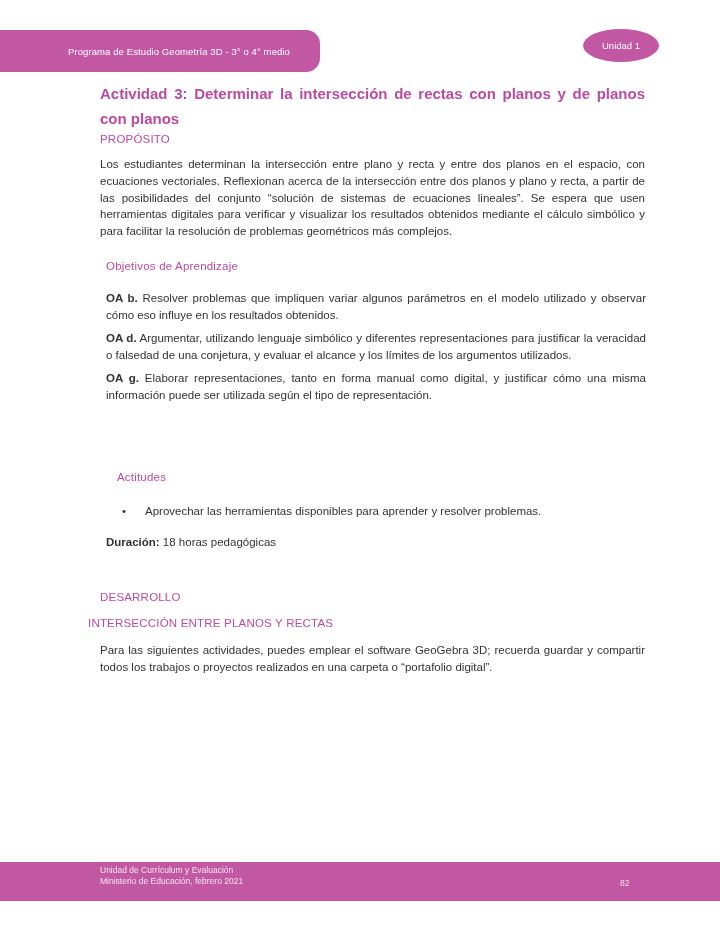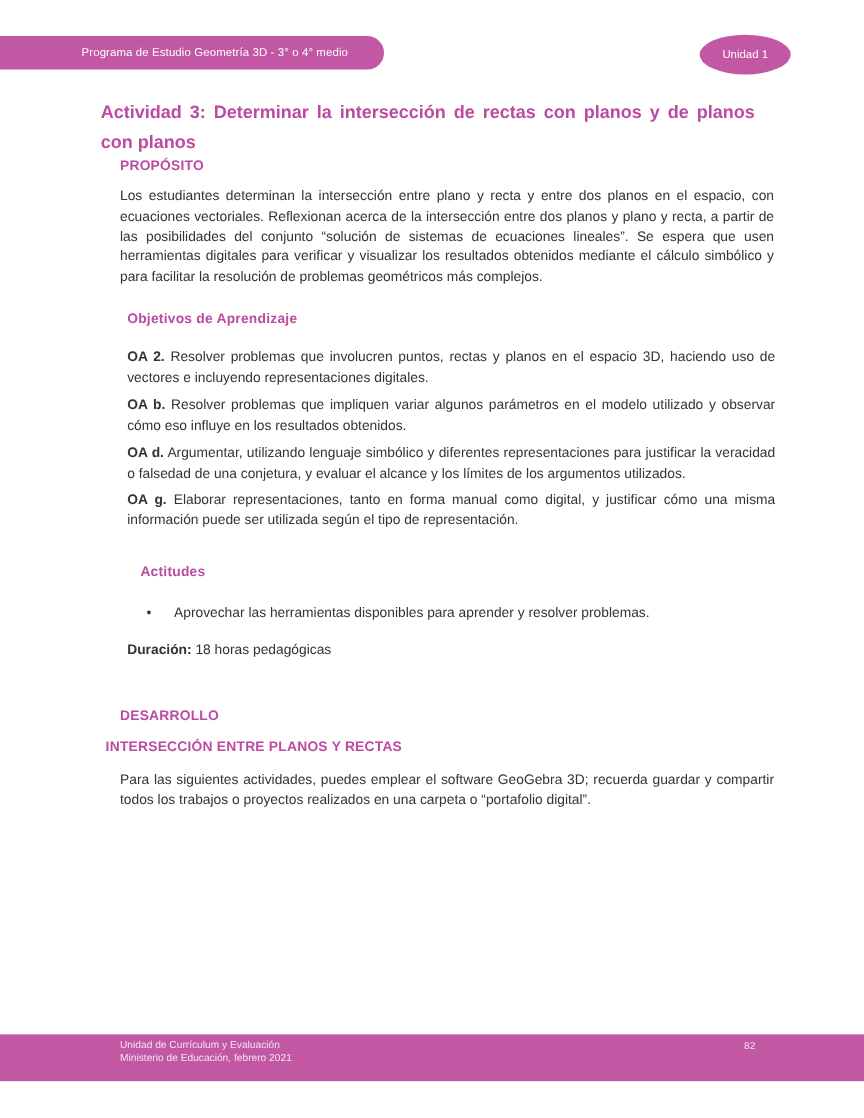--- a/index.html
+++ b/index.html
@@ -14,21 +14,21 @@
     height: 932px;
     background: #ffffff;
     overflow: hidden;
   }
   
   .header-pill {
     position: absolute;
     left: 0;
     top: 30px;
     width: 320px;
-    height: 28px;
+    height: 42px;
     background: #c258a4;
     border-radius: 0 14px 14px 0;
     display: flex;
     align-items: center;
     justify-content: flex-end;
     padding-right: 30px;
     box-sizing: border-box;
     color: #ffffff;
     font-size: 9.5px;
     letter-spacing: 0.1px;
@@ -43,32 +43,32 @@
     border-radius: 50%;
     display: flex;
     align-items: center;
     justify-content: center;
     color: #ffffff;
     font-size: 9.5px;
   }
   
   .doc-title {
     position: absolute;
-    left: 84px;
+    left: 100px;
     top: 81px;
     width: 545px;
     font-size: 15px;
     font-weight: bold;
     color: #bb4aa0;
     line-height: 25px;
     text-align: justify;
   }
   .h-pink {
     font-size: 11.5px;
-    font-weight: bold;
+    font-weight: normal;
     color: #bb4aa0;
     letter-spacing: 0.2px;
   }
   .abs { position: absolute; }
   .body-text {
     font-size: 11.5px;
     color: #333333;
     line-height: 16.8px;
     text-align: justify;
   }
@@ -130,21 +130,21 @@
     position: absolute;
     left: 100px;
     top: 3px;
     font-size: 8.5px;
     line-height: 11px;
     color: #f3e2ee;
   }
   .footer-page {
     position: absolute;
     left: 620px;
-    top: 4px;
+    top: 16px;
     font-size: 8.5px;
     color: #f3e2ee;
   }
 </style>
 </head>
 <body>
 
 <div class="page">
 
   <div class="header-pill">
@@ -154,21 +154,20 @@
     <span>Unidad 1</span>
   </div>
 
   <div class="doc-title">Actividad 3: Determinar la intersección de rectas con planos y de planos con planos</div>
 
   <div class="abs h-pink h-proposito">PROPÓSITO</div>
   <div class="abs body-text para-proposito">Los estudiantes determinan la intersección entre plano y recta y entre dos planos en el espacio, con ecuaciones vectoriales. Reflexionan acerca de la intersección entre dos planos y plano y recta, a partir de las posibilidades del conjunto “solución de sistemas de ecuaciones lineales”. Se espera que usen herramientas digitales para verificar y visualizar los resultados obtenidos mediante el cálculo simbólico y para facilitar la resolución de problemas geométricos más complejos.</div>
 
   <div class="objetivos-block">
     <p class="h-pink block-heading">Objetivos de Aprendizaje</p>
-    <p class="oa-item"><span class="oa-label">OA 2.</span><span> Resolver problemas que involucren puntos, rectas y planos en el espacio 3D, haciendo uso de vectores e incluyendo representaciones digitales.</span></p>
     <p class="oa-item"><span class="oa-label">OA b.</span><span> Resolver problemas que impliquen variar algunos parámetros en el modelo utilizado y observar cómo eso influye en los resultados obtenidos.</span></p>
     <p class="oa-item"><span class="oa-label">OA d.</span><span> Argumentar, utilizando lenguaje simbólico y diferentes representaciones para justificar la veracidad o falsedad de una conjetura, y evaluar el alcance y los límites de los argumentos utilizados.</span></p>
     <p class="oa-item"><span class="oa-label">OA g.</span><span> Elaborar representaciones, tanto en forma manual como digital, y justificar cómo una misma información puede ser utilizada según el tipo de representación.</span></p>
   </div>
 
   <div class="abs h-pink h-actitudes">Actitudes</div>
   <div class="abs bullet-row">
     <span class="bullet-glyph">•</span>
     <span>Aprovechar las herramientas disponibles para aprender y resolver problemas.</span>
   </div>

